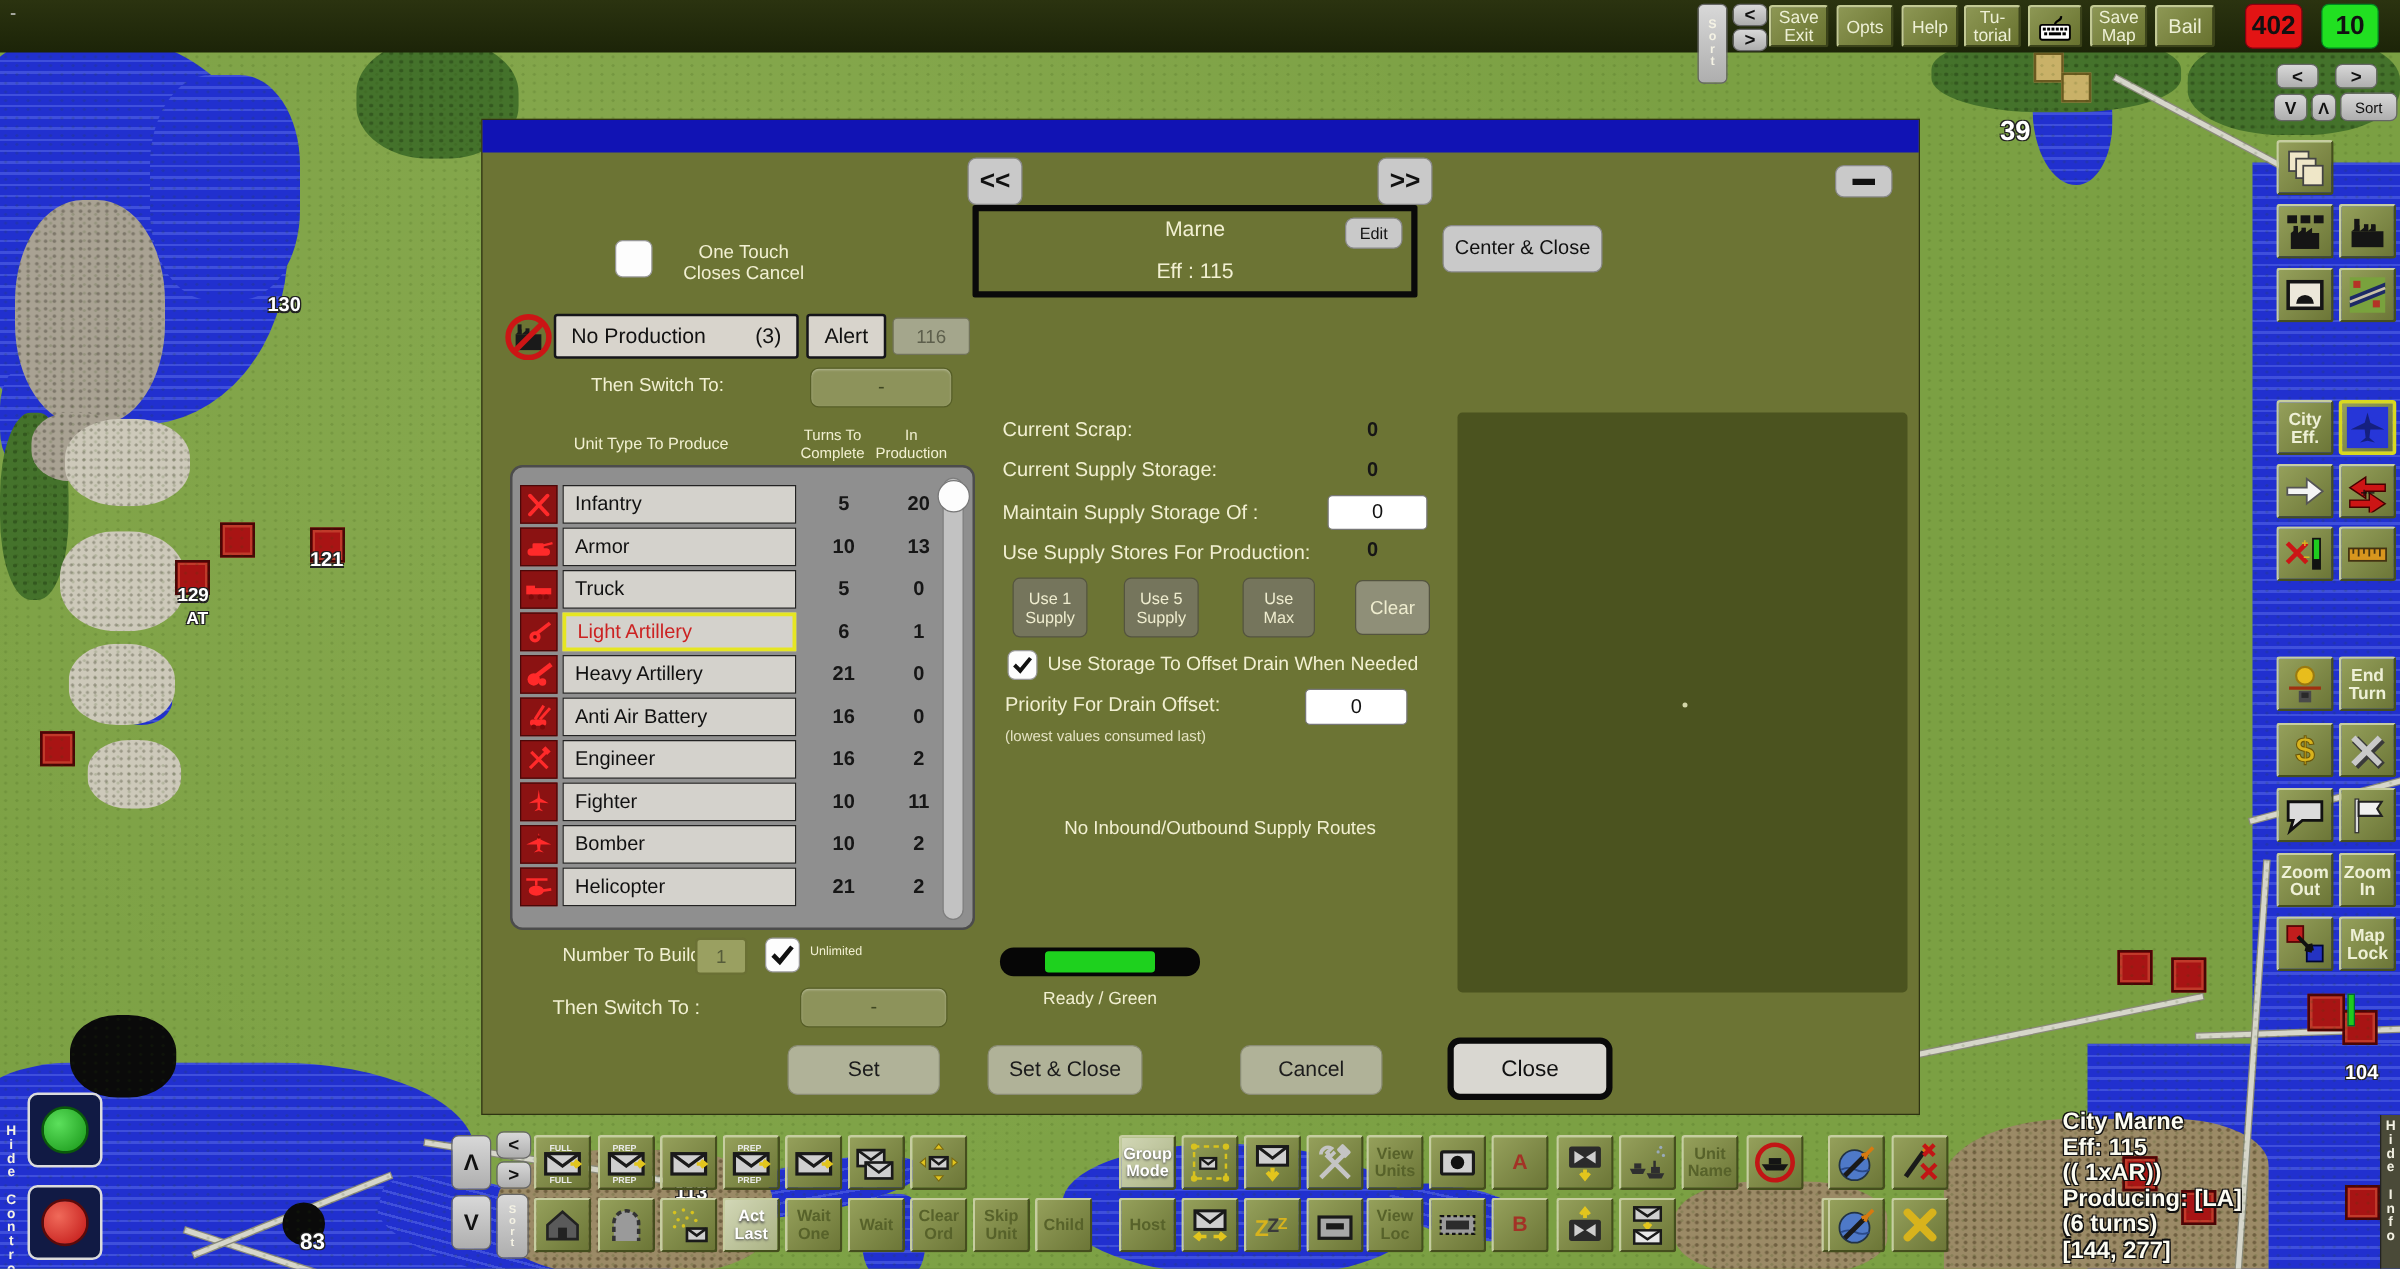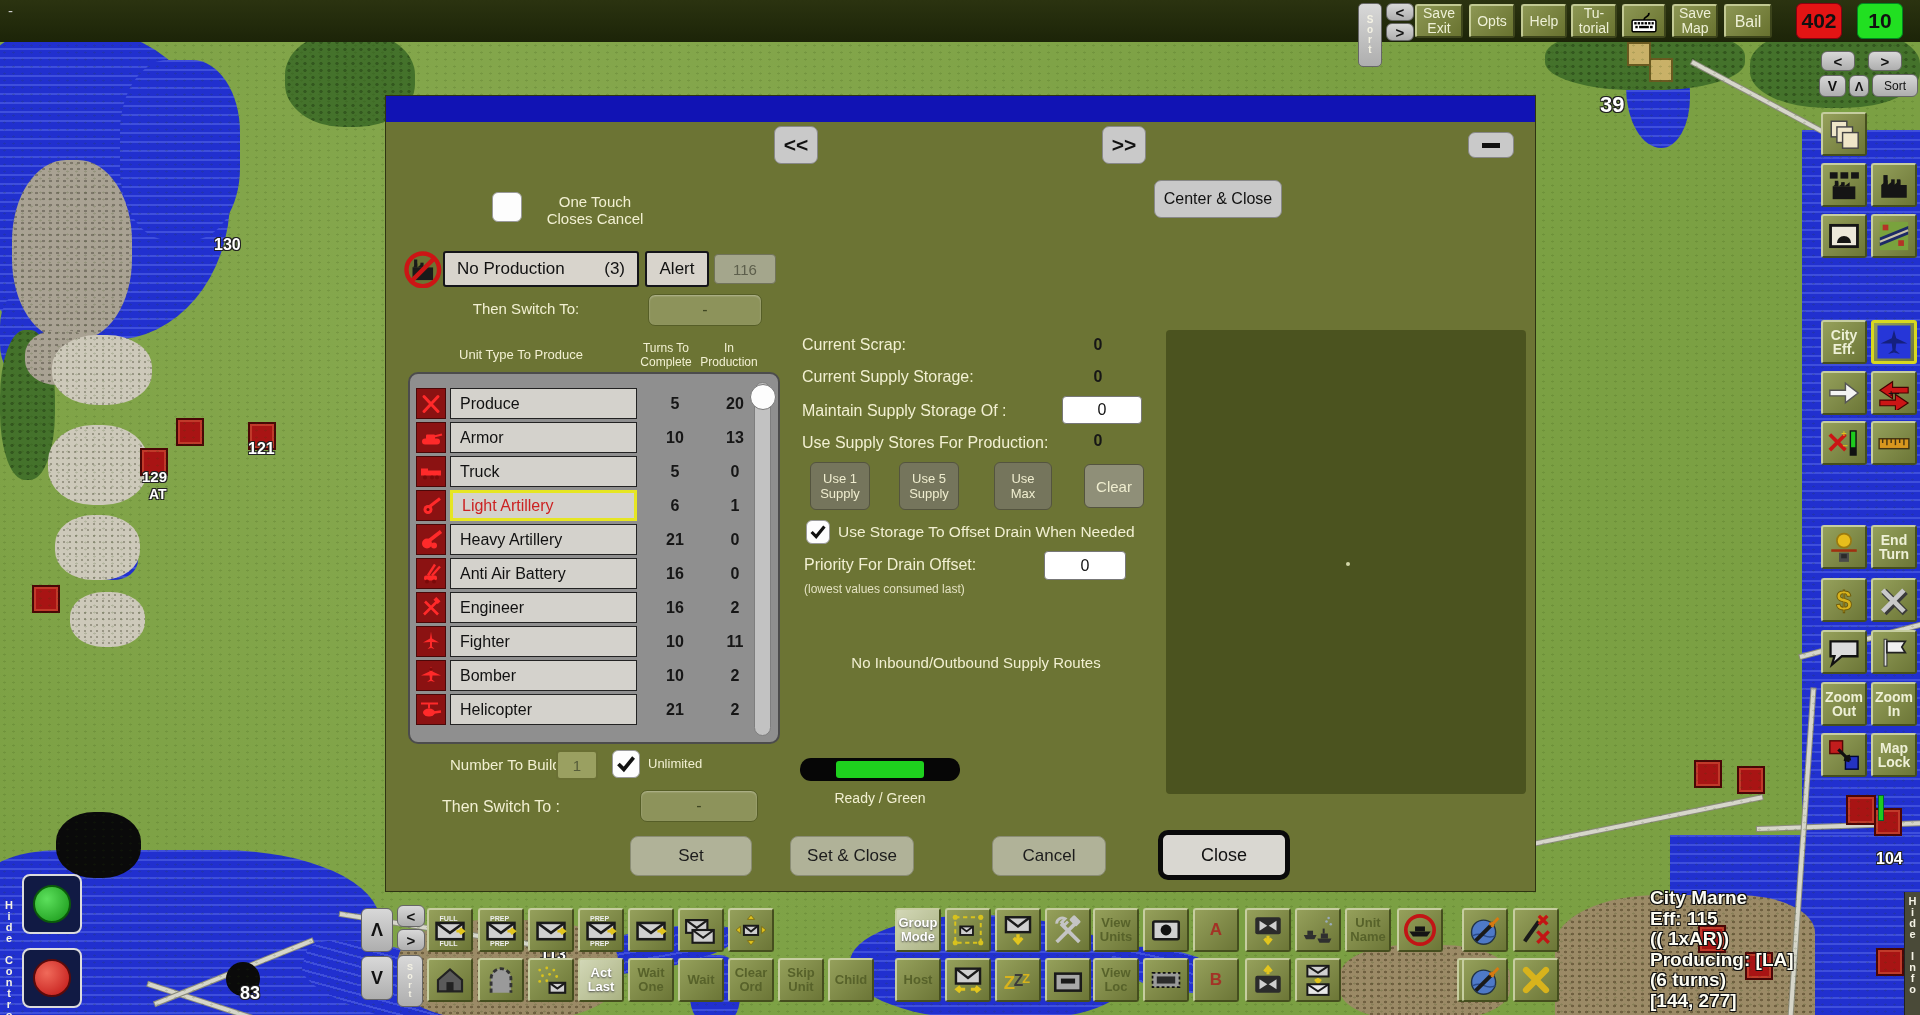--- a/index.html
+++ b/index.html
@@ -580,20 +580,25 @@
   <div id="dialog">
     <div id="dlg-titlebar"></div>
 
     <div class="abs softbtn ctr" style="left:1082px;top:36px;width:46px;height:26px;">
       <div style="width:18px;height:5px;background:#111;"></div>
     </div>
 
     <div class="abs softbtn ctr" style="left:388px;top:30px;width:44px;height:38px;font-size:21px;font-weight:bold;">&lt;&lt;</div>
     <div class="abs softbtn ctr" style="left:716px;top:30px;width:44px;height:38px;font-size:21px;font-weight:bold;">&gt;&gt;</div>
 
+    <div class="abs blackbox" style="left:392px;top:68px;width:356px;height:74px;">
+      <div class="abs" style="left:0;top:5px;width:100%;text-align:center;font-size:17px;">Marne</div>
+      <div class="abs softbtn ctr" style="right:7px;top:5px;width:46px;height:25px;font-size:13px;">Edit</div>
+      <div class="abs" style="left:0;top:38px;width:100%;text-align:center;font-size:17px;">Eff  : 115</div>
+    </div>
 
     <div class="abs softbtn ctr" style="left:768px;top:84px;width:128px;height:38px;font-size:16px;">Center &amp; Close</div>
 
     <div class="abs checkbox" style="left:106px;top:96px;width:30px;height:30px;"></div>
     <div class="abs pre" style="left:140px;top:97px;width:138px;text-align:center;font-size:15px;line-height:17px;">One Touch
 Closes Cancel</div>
 
     <div class="abs ctr" style="left:16px;top:154px;width:40px;height:38px;">
         <svg viewBox="0 0 24 24" width="100%" height="100%">
           <rect x="6" y="11" width="13" height="8" fill="#1a1a1a"></rect>
@@ -622,21 +627,21 @@
 
     <div id="unit-listbox">
       <div id="unit-rows">
           <div class="u-row" style="top: 14px;">
             <div class="u-icon"><svg viewBox="0 0 24 24" width="100%" height="100%">
                 <g stroke="#ff2a2a" stroke-width="3" stroke-linecap="round">
                   <line x1="5" y1="20" x2="19" y2="5"></line>
                   <line x1="5" y1="5" x2="19" y2="20"></line>
                 </g>
               </svg></div>
-            <div class="u-name">Produce</div>
+            <div class="u-name">Infantry</div>
             <div class="u-num" style="left: 240px; width: 50px;">5</div>
             <div class="u-num" style="left: 300px; width: 50px;">20</div>
           </div>
           <div class="u-row" style="top: 48px;">
             <div class="u-icon"><svg viewBox="0 0 24 24" width="100%" height="100%">
                 <rect x="3" y="13" width="18" height="6" rx="3" fill="#ff2a2a"></rect>
                 <rect x="7" y="9" width="9" height="5" rx="1" fill="#ff2a2a"></rect>
                 <line x1="15" y1="11" x2="23" y2="9" stroke="#ff2a2a" stroke-width="2"></line>
               </svg></div>
             <div class="u-name">Armor</div>
@@ -733,21 +738,21 @@
       </div>
     </div>
 
     <div class="abs" style="left:64px;top:660px;font-size:15px;">Number To Build:</div>
     <div class="abs ctr" style="left:170px;top:654px;width:42px;height:30px;background:#9aa061;border:2px solid #6a7034;border-radius:4px;color:#565c3a;font-size:15px;">1</div>
     <div class="abs checkbox ctr" style="left:226px;top:654px;width:28px;height:28px;">
       <svg viewBox="0 0 24 24">
           <path d="M5 12 l5 5 L19 6" stroke="#111" stroke-width="3.4" fill="none"></path>
         </svg>
     </div>
-    <div class="abs" style="left:262px;top:660px;font-size:13px;">Unlimited</div>
+    <div class="abs" style="left:262px;top:660px;font-size:10px;">Unlimited</div>
 
     <div class="abs" style="left:414px;top:662px;width:160px;height:23px;background:#060606;border-radius:11px;">
       <div class="abs" style="left:36px;top:3px;width:88px;height:17px;background:#1ed11e;border-radius:3px;"></div>
     </div>
     <div class="abs ctr" style="left:414px;top:694px;width:160px;font-size:14px;">Ready / Green</div>
 
     <div class="abs" style="left:56px;top:702px;font-size:16px;">Then Switch To :</div>
     <div class="abs olivebtn ctr" style="left:254px;top:694px;width:118px;height:32px;">-</div>
 
     <div class="abs ctr" style="left:244px;top:740px;width:122px;height:40px;background:#b0b298;border:1px solid #8a8c74;border-radius:8px;color:#1c1c1c;font-size:17px;">Set</div>

